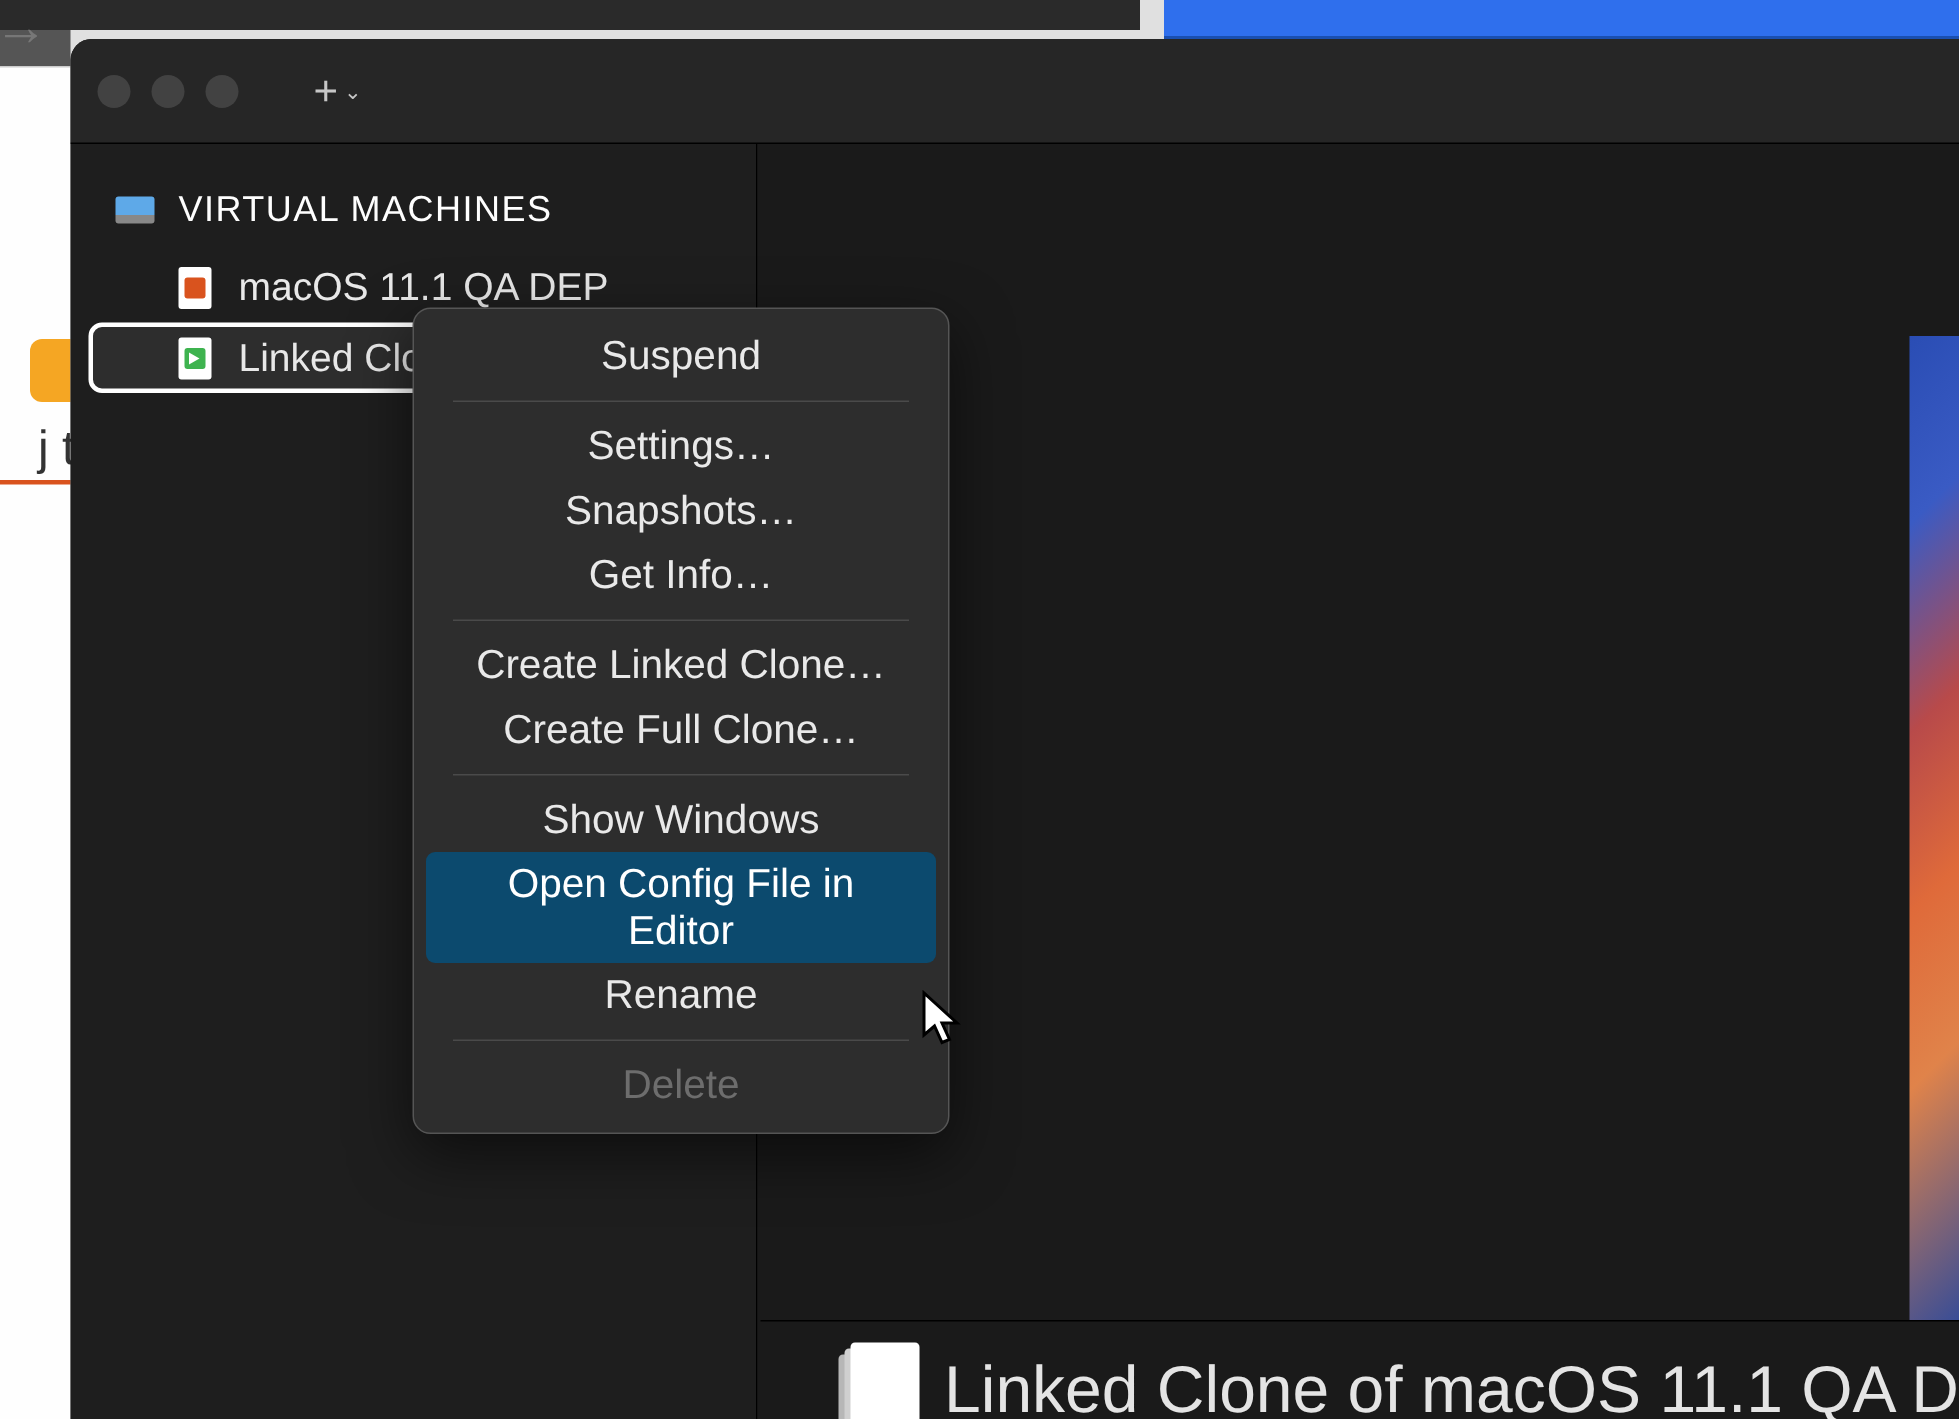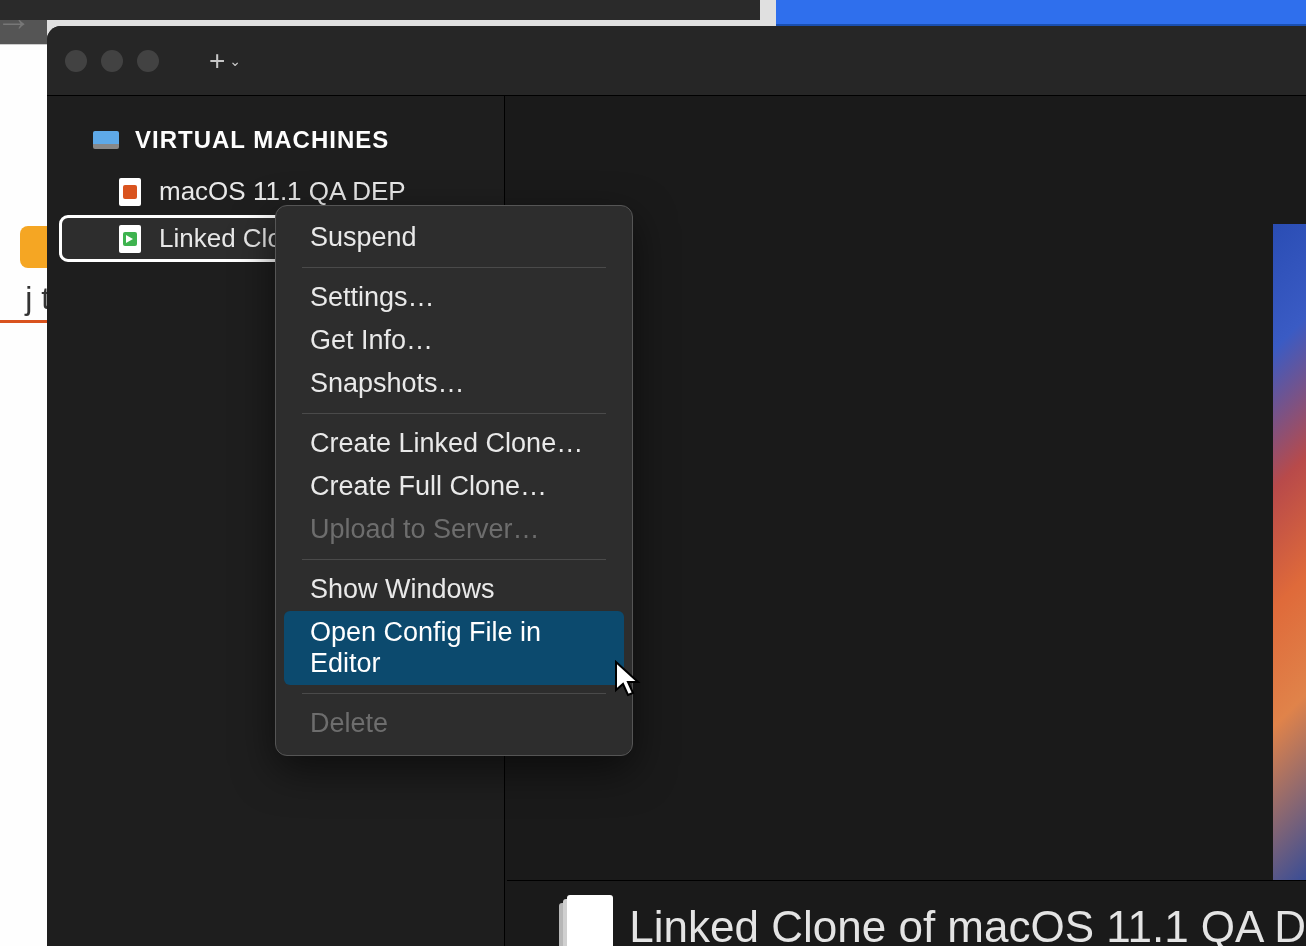--- a/index.html
+++ b/index.html
@@ -126,24 +126,24 @@
     flex: 1;
     background: #1a1a1a;
     position: relative;
   }
 
   
   .group-header {
     display: flex;
     align-items: center;
     gap: 16px;
-    padding: 0 0 14px 46px;
+    padding: 0 0 14px 30px;
     color: #fefefe;
     font-size: 24px;
-    font-weight: 700;
+    font-weight: 400;
     letter-spacing: 1px;
   }
   .group-icon {
     width: 26px; height: 18px;
     background: linear-gradient(to bottom, #5ea9e8 0%, #5ea9e8 70%, #888 70%, #888 100%);
     border-radius: 2px;
   }
 
   .vm-item {
     display: flex;
@@ -195,20 +195,21 @@
   .context-menu {
     position: absolute;
     top: 205px; left: 275px;
     width: 358px;
     background: #2d2d2d;
     border: 1px solid #555;
     border-radius: 12px;
     padding: 10px 0;
     z-index: 50;
     box-shadow: 0 14px 40px rgba(0,0,0,.55);
+    text-align: center;
   }
   .menu-item {
     padding: 6px 26px;
     color: #e9e9e9;
     font-size: 27px;
     cursor: default;
     margin: 0 8px;
     border-radius: 6px;
   }
   .menu-item.disabled { color: #6d6d6d; }
@@ -323,28 +324,28 @@
         <div class="page"></div>
       </div>
     <div class="footer-text">Linked Clone of macOS 11.1 QA D</div>
   </div>
 </div>
 
 <div class="context-menu">
   <div class="menu-item">Suspend</div>
   <div class="menu-sep"></div>
   <div class="menu-item">Settings…</div>
+  <div class="menu-item">Snapshots…</div>
   <div class="menu-item">Get Info…</div>
-  <div class="menu-item">Snapshots…</div>
   <div class="menu-sep"></div>
   <div class="menu-item">Create Linked Clone…</div>
   <div class="menu-item">Create Full Clone…</div>
-  <div class="menu-item disabled">Upload to Server…</div>
   <div class="menu-sep"></div>
   <div class="menu-item">Show Windows</div>
   <div class="menu-item highlight">Open Config File in Editor</div>
+  <div class="menu-item">Rename</div>
   <div class="menu-sep"></div>
   <div class="menu-item disabled">Delete</div>
 </div>
 
 <svg class="cursor-arrow" width="28" height="38" viewBox="0 0 28 38">
   <path d="M2 2 L2 30 L9 24 L14 35 L19 33 L14 22 L24 22 Z" fill="#fff" stroke="#000" stroke-width="2"></path>
 </svg>
 
 </body></html>

